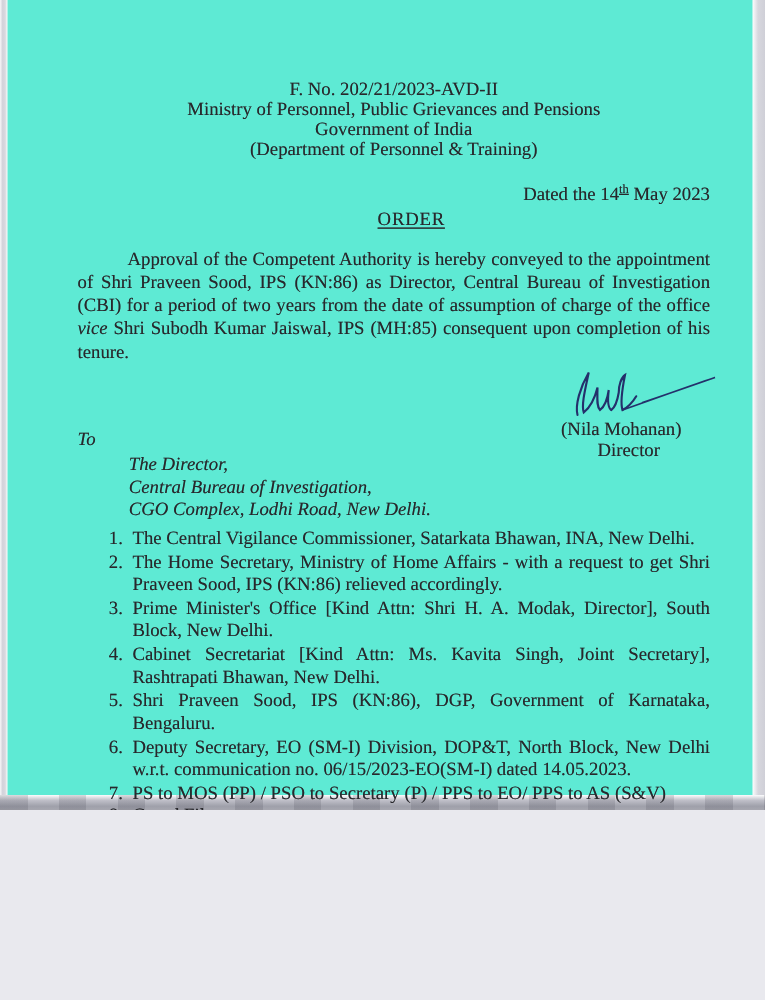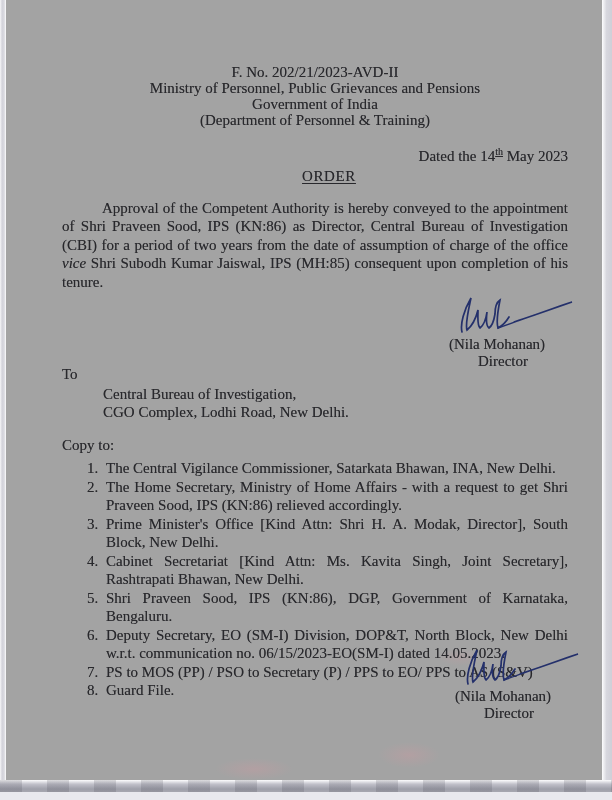--- a/index.html
+++ b/index.html
@@ -1,19 +1,19 @@
 <!DOCTYPE html>
 <html><head>
 <meta charset="utf-8">
 <style>
   html, body { margin: 0; padding: 0; background: #e9e9ee; }
   .page {
     position: relative;
-    width: 612px; height: 792px;
-    background: #a3a3a3;
+    width: 612px; height: 648px;
+    background: #5eead4;
     overflow: hidden;
     font-family: "Liberation Serif", "DejaVu Serif", serif;
     color: #28282c;
     text-shadow: 0 0 0.5px rgba(45,45,50,0.55);
   }
   .edge { position: absolute; }
   .edge-left {
     left: 0; top: 0; bottom: 0; width: 6px;
     background: linear-gradient(to right, #f6f6f8 0%, #d2d2da 35%, #d9d9df 70%, #fdfdfe 100%);
   }
@@ -48,21 +48,21 @@
   }
   .main-para {
     margin: 15px 0 0 0;
     text-align: justify;
     text-indent: 40px;
     line-height: 18.5px;
   }
   .main-para b { font-weight: normal; }
   .main-para i { font-style: italic; }
 
-  .to-block { margin-top: 74px; line-height: 18px; }
+  .to-block { margin-top: 52px; line-height: 18px; font-style: italic; }
   .address  { margin-left: 41px; margin-top: 2px; }
 
   .copy-label { margin-top: 15px; line-height: 18px; }
 
   ol.copy-list { list-style: none; margin: 5px 0 0 0; padding: 0 0 0 44px; line-height: 18.5px; }
   ol.copy-list li { position: relative; text-align: justify; }
   ol.copy-list .num { position: absolute; left: -19px; }
 
   .sig { position: absolute; width: 150px; text-align: center; line-height: 17px; font-size: 15px; }
   .sig1 { top: 292px; right: 40px; }
@@ -96,26 +96,26 @@
 
     <div class="order-heading-row">
       <span>ORDER</span>
     </div>
 
     <p class="main-para"><span>Approval of the Competent Authority is hereby conveyed to the appointment of </span><b>Shri Praveen Sood, IPS (KN:86)</b><span> as </span><b>Director, Central Bureau of Investigation (CBI)</b><span> for a period of two years from the date of assumption of charge of the office </span><i>vice</i><span> Shri Subodh Kumar Jaiswal, IPS (MH:85) consequent upon completion of his tenure.</span></p>
 
     <div class="to-block">
       <div>To</div>
       <div class="address">
+        <div>The Director,</div>
         <div>Central Bureau of Investigation,</div>
         <div>CGO Complex, Lodhi Road, New Delhi.</div>
       </div>
     </div>
 
-    <div class="copy-label">Copy to:</div>
 
     <ol class="copy-list">
       <li><span class="num">1.</span><span>The Central Vigilance Commissioner, Satarkata Bhawan, INA, New Delhi.</span></li>
       <li><span class="num">2.</span><span>The Home Secretary, Ministry of Home Affairs - with a request to get Shri Praveen Sood, IPS (KN:86) relieved accordingly.</span></li>
       <li><span class="num">3.</span><span>Prime Minister's Office [Kind Attn: Shri H. A. Modak, Director], South Block, New Delhi.</span></li>
       <li><span class="num">4.</span><span>Cabinet Secretariat [Kind Attn: Ms. Kavita Singh, Joint Secretary], Rashtrapati Bhawan, New Delhi.</span></li>
       <li><span class="num">5.</span><span>Shri Praveen Sood, IPS (KN:86), DGP, Government of Karnataka, Bengaluru.</span></li>
       <li><span class="num">6.</span><span>Deputy Secretary, EO (SM-I) Division, DOP&amp;T, North Block, New Delhi w.r.t. communication no. 06/15/2023-EO(SM-I) dated 14.05.2023.</span></li>
       <li><span class="num">7.</span><span>PS to MOS (PP) / PSO to Secretary (P) / PPS to EO/ PPS to AS (S&amp;V)</span></li>
       <li><span class="num">8.</span><span>Guard File.</span></li>

